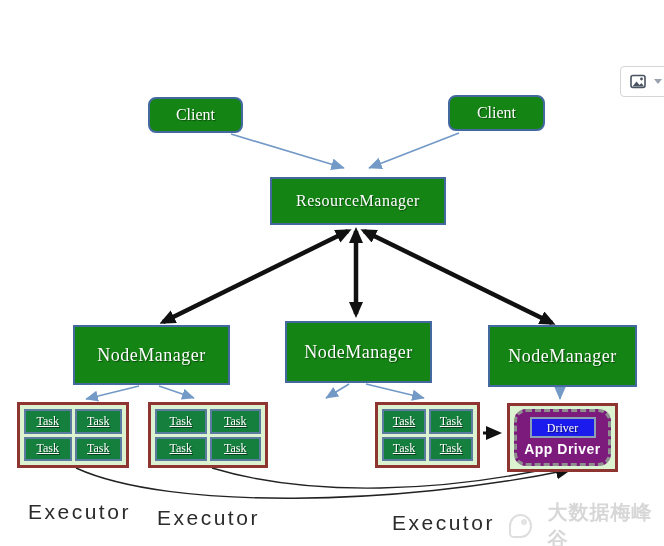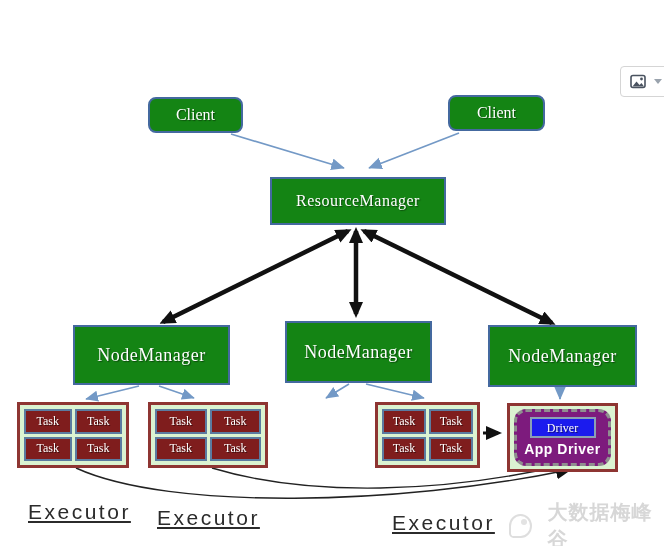--- a/index.html
+++ b/index.html
@@ -28,23 +28,23 @@
   .fs-client{font-size:16px;border-radius:8px;}
   .fs-rm{font-size:16px;letter-spacing:.5px;}
   .fs-nm{font-size:18px;letter-spacing:.5px;}
   
   .cont{
     position:absolute;background:#dbf3d1;border:3px solid #8e3532;
     box-sizing:border-box;padding:4px;
   }
   .taskgrid{display:grid;grid-template-columns:1fr 1fr;gap:3px;height:100%;}
   .task{
-    background:#7f1d1d;border:2px solid #5b7ba0;color:#fff;
+    background:#15803d;border:2px solid #5b7ba0;color:#fff;
     display:flex;align-items:center;justify-content:center;
-    font-size:12px;box-sizing:border-box;text-shadow:1px 1px 0 rgba(0,0,0,.5);
+    font-size:12px;box-sizing:border-box;text-shadow:1px 1px 0 rgba(0,0,0,.5);text-decoration:underline;
   }
   .mrapp{
     background:#1d1ade;border:2px solid #5b7ba0;color:#fff;text-align:center;
     font-size:12px;line-height:1.25;width:78px;margin:2px auto 2px;padding:2px 0;
     box-sizing:border-box;text-shadow:1px 1px 0 rgba(0,0,0,.5);
   }
   .mrapp-label{
     text-align:center;font-weight:bold;font-size:12.5px;color:#000;margin-top:2px;
     letter-spacing:-0.2px;
   }
@@ -57,21 +57,21 @@
     background:#1b1bee;border:2px solid #8ba0b5;color:#fff;text-align:center;
     font-size:12px;width:66px;height:21px;line-height:19px;margin:5px auto 3px;
     box-sizing:border-box;text-shadow:1px 1px 0 rgba(0,0,0,.5);
   }
   .am-label{
     text-align:center;color:#fff;font-family:"Liberation Sans",sans-serif;
     font-weight:bold;font-size:14px;letter-spacing:.5px;
   }
   .exec{
     position:absolute;font-family:"Liberation Sans",sans-serif;color:#2b2b2b;
-    font-size:21px;letter-spacing:2.5px;text-decoration:underline;
+    font-size:21px;letter-spacing:2.5px;
   }
   .overlay{position:absolute;left:0;top:0;pointer-events:none;}
   .watermark{
     position:absolute;left:509px;top:499px;display:flex;align-items:center;gap:16px;
     color:#d7d7d7;font-family:"Liberation Sans",sans-serif;
   }
   .wm-text{
     font-size:20px;font-weight:bold;letter-spacing:1px;
     text-shadow:1px 1px 0 #ffffff;
   }

